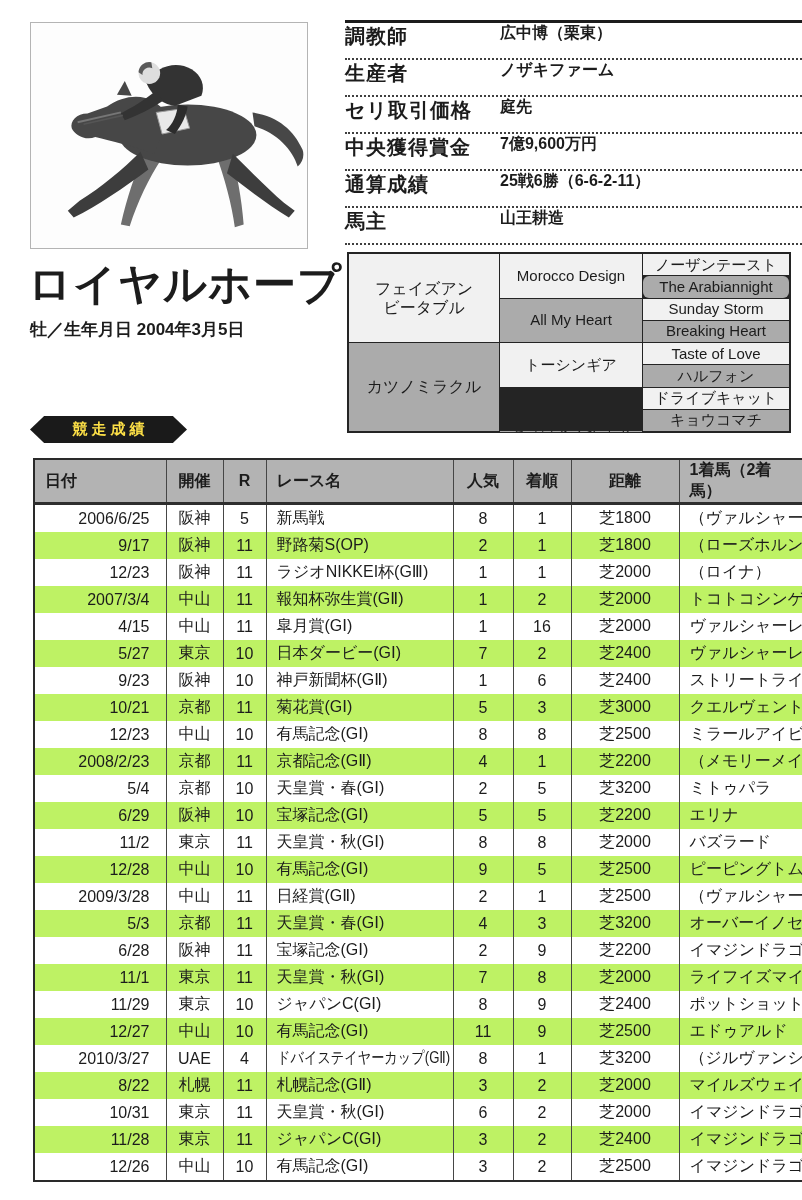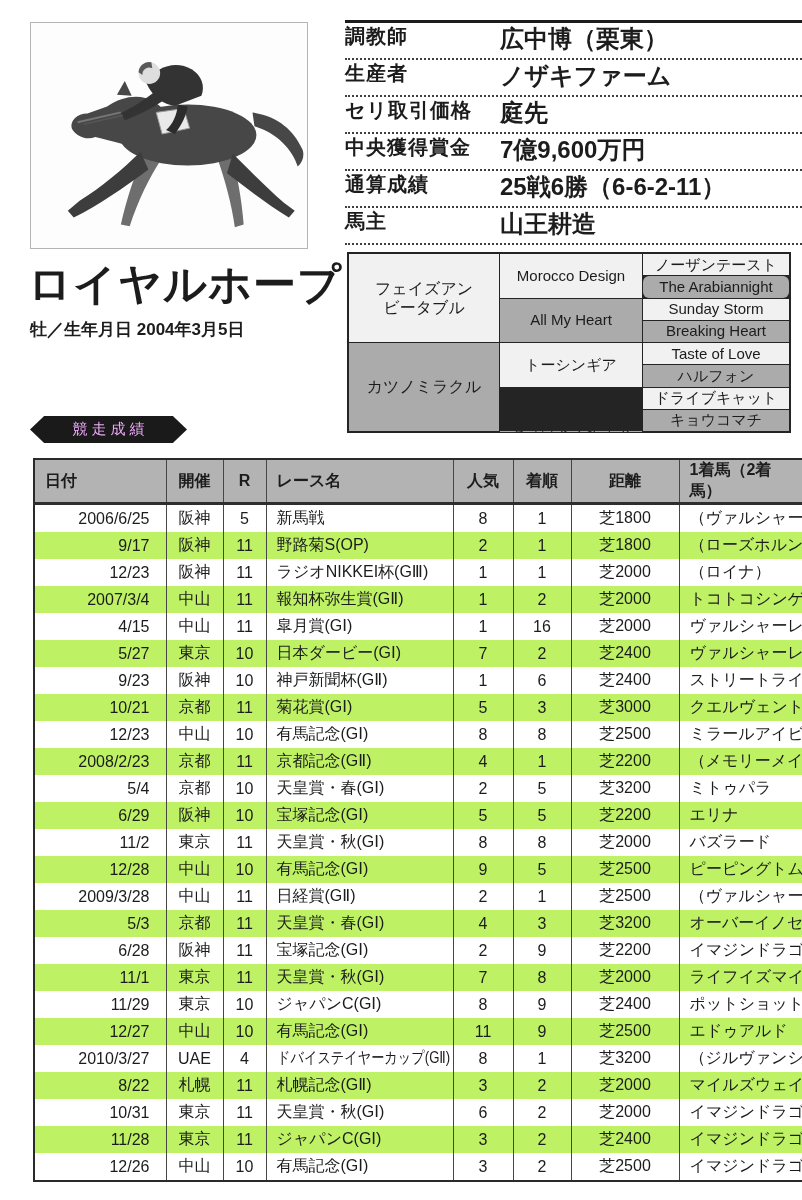--- a/index.html
+++ b/index.html
@@ -9,39 +9,39 @@
     font-family:"Liberation Sans","DejaVu Sans",sans-serif;
   }
   
   .photo{position:absolute;left:30px;top:22px;width:278px;height:227px;
     border:1px solid #b4b4b4;box-sizing:border-box;background:#fdfdfd;
     display:flex;align-items:center;justify-content:center;}
   
   .info{position:absolute;left:345px;top:20px;width:457px;border-top:3px solid #1c1c1c;}
   .info-row{display:flex;align-items:flex-start;height:35px;border-bottom:2px dotted #3f3f3f;}
   .info-label{width:155px;font-weight:bold;font-size:20px;letter-spacing:1px;flex:none;}
-  .info-value{font-weight:bold;font-size:24px;white-space:nowrap;}
+  .info-value{font-weight:bold;font-size:16px;white-space:nowrap;}
   
   .name{position:absolute;left:28px;top:261px;margin:0;font-size:43px;line-height:1.1;
     font-weight:900;letter-spacing:1px;white-space:nowrap;}
   .sub{position:absolute;left:30px;top:318px;font-size:17px;font-weight:bold;white-space:nowrap;}
   
   .pedigree{position:absolute;left:347px;top:252px;width:444px;height:181px;
     box-sizing:border-box;border:2px solid #242424;background:#242424;
     display:grid;grid-template-columns:150px 142px 146px;grid-template-rows:repeat(8,1fr);gap:1px;}
   .ped-cell{display:flex;align-items:center;justify-content:center;text-align:center;
     font-size:15px;line-height:1.2;white-space:pre-line;overflow:hidden;}
   .ped-cell.g1{font-size:16px;}
   .ped-cell.light{background:#f1f1f1;}
   .ped-cell.dark{background:#ababab;}
   
   .banner{position:absolute;left:30px;top:416px;width:157px;height:27px;background:#1a1a1a;
     clip-path:polygon(0 50%,9% 0,91% 0,100% 50%,91% 100%,9% 100%);
     display:flex;align-items:center;justify-content:center;}
-  .banner span{color:#f0abfc;font-size:15px;font-weight:normal;letter-spacing:4px;padding-left:4px;}
+  .banner span{color:#fde047;font-size:15px;font-weight:bold;letter-spacing:4px;padding-left:4px;}
   
   table.races{position:absolute;left:33px;top:458px;width:769px;border-collapse:collapse;
     table-layout:fixed;font-size:16px;}
   table.races th,table.races td{padding:0;border-left:1px solid #464646;overflow:hidden;}
   table.races th:first-child,table.races td:first-child{border-left:2px solid #2a2a2a;}
   table.races thead th{background:#b3b3b3;height:33px;font-size:16px;font-weight:bold;
     border-top:2px solid #2a2a2a;border-bottom:3px solid #2e2e2e;}
   table.races td{height:27px;white-space:nowrap;}
   table.races td:last-child{overflow:visible;}
   tbody tr.alt{background:#bef264;}

